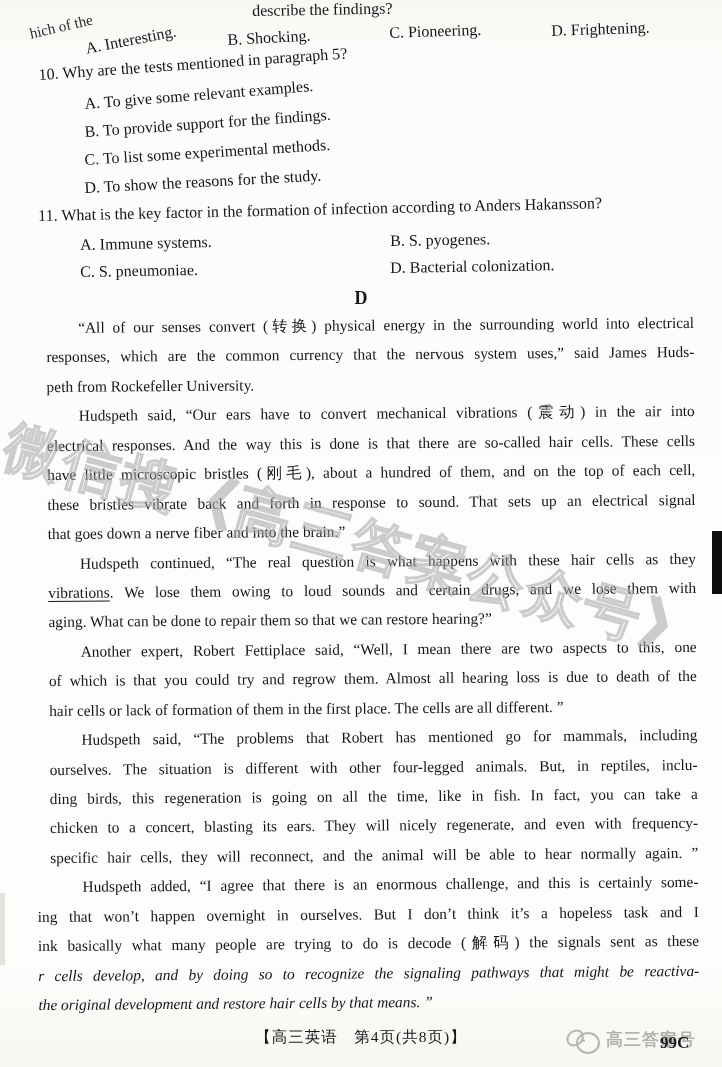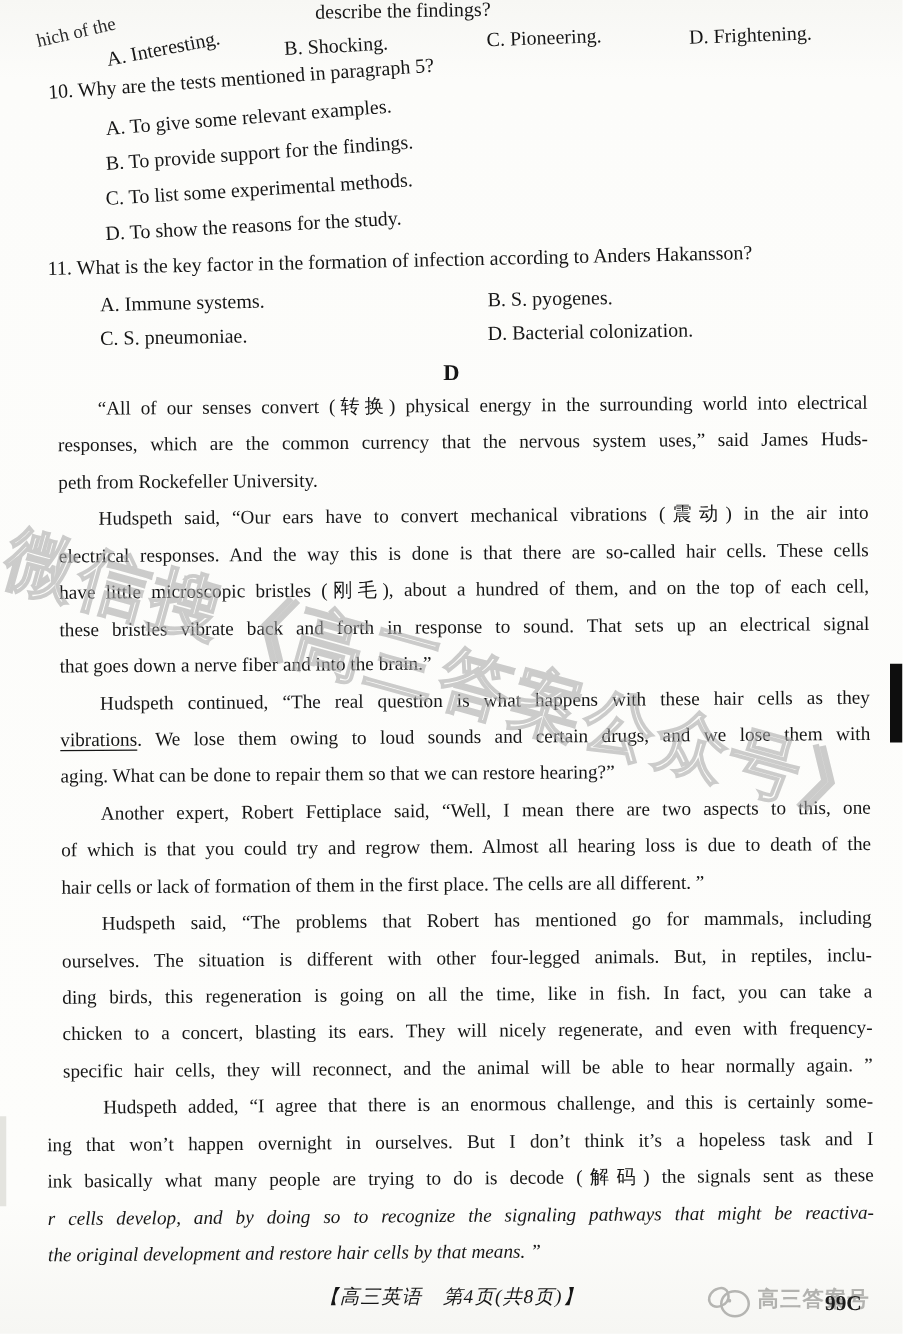--- a/index.html
+++ b/index.html
@@ -20,21 +20,21 @@
   .cut{margin-left:-13px;width:661px;}
   .ital{font-style:italic;}
   .underlined{text-decoration:underline;text-underline-offset:3px;}
   
   #watermark{
     position:absolute;left:16px;top:408px;transform:rotate(15.5deg);transform-origin:left top;
     font-size:57px;letter-spacing:3px;white-space:nowrap;font-weight:bold;
     color:transparent;-webkit-text-stroke:1.3px #a9a9a9;opacity:.58;pointer-events:none;z-index:6;
   }
   #section-d{left:0;top:288px;width:722px;text-align:center;font-weight:bold;font-size:18px;}
-  #footer{left:0;top:1027px;width:722px;text-align:center;font-size:15.5px;letter-spacing:1px;font-style:italic;}
+  #footer{left:0;top:1027px;width:722px;text-align:center;font-size:15.5px;letter-spacing:1px;}
   
   #badge{left:566px;top:1024px;width:156px;height:38px;}
   #badge .blob1{position:absolute;left:0;top:6px;width:14px;height:12px;border:2px solid #b5b5b2;border-radius:60% 40% 55% 45%;transform:rotate(-15deg);}
   #badge .blob2{position:absolute;left:10px;top:8px;width:20px;height:18px;border:2px solid #b5b5b2;border-radius:50%;}
   #badge .blob2 i{position:absolute;left:4px;top:5px;width:3px;height:3px;background:#b5b5b2;border-radius:50%;}
   #badge .gtxt{position:absolute;left:40px;top:4px;font-size:17px;font-weight:bold;color:#b2b2af;letter-spacing:1px;white-space:nowrap;}
   #badge .code{position:absolute;left:94px;top:9px;font-size:17px;font-weight:bold;color:#1b1b1b;letter-spacing:0;}
   #edge-bar{left:712px;top:531px;width:10px;height:63px;background:#0e0e0e;}
   #edge-shadow{left:0;top:893px;width:5px;height:72px;background:#e4e4df;}
   .frag{color:#2a2a2a;}

